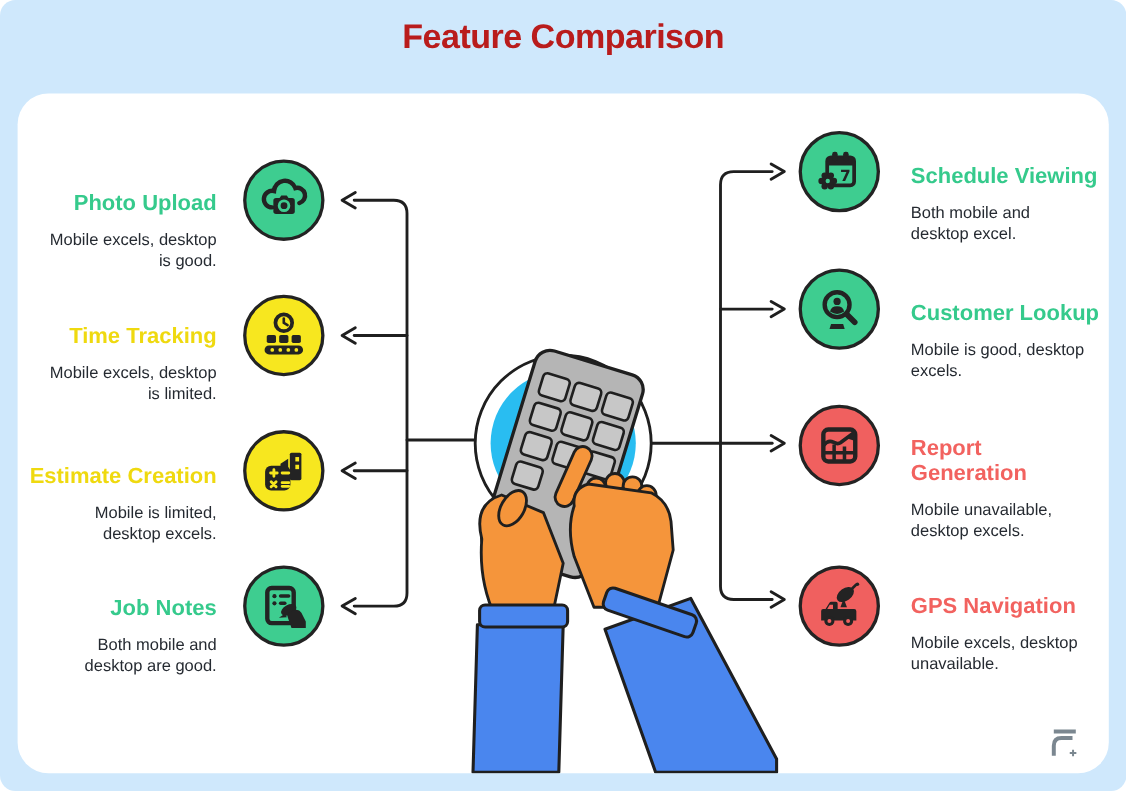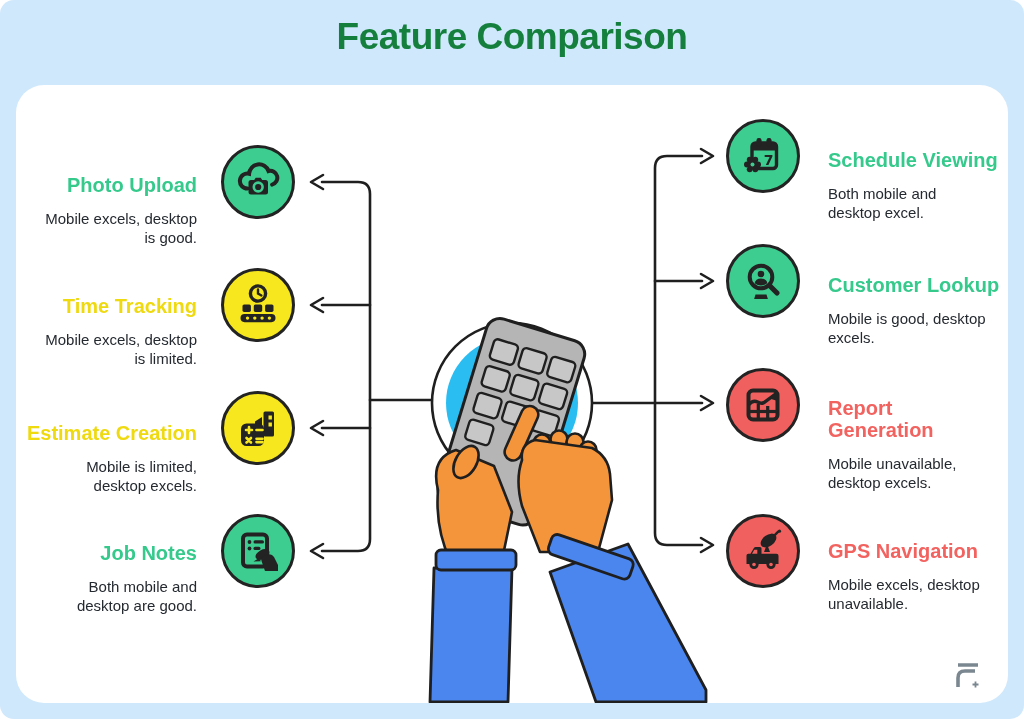--- a/index.html
+++ b/index.html
@@ -3,21 +3,21 @@
 <meta charset="utf-8">
 <style>
   html,body{margin:0;padding:0;background:#ffffff;}
   .page{
     position:relative;width:1024px;height:719px;background:#cfe8fc;
     border-radius:14px;overflow:hidden;
     font-family:"Liberation Sans","DejaVu Sans",sans-serif;
   }
   .page-title{
     position:absolute;left:0;top:16px;width:100%;text-align:center;
-    font-size:37px;font-weight:bold;color:#15803d;letter-spacing:-0.5px;
+    font-size:31px;font-weight:bold;color:#b91c1c;letter-spacing:-0.5px;
   }
   .card{
     position:absolute;left:16px;top:85px;width:992px;height:618px;
     background:#ffffff;border-radius:28px;
   }
   .connectors{position:absolute;left:0;top:0;z-index:1;}
   .icon-circle{
     position:absolute;width:68px;height:68px;border:3px solid #232323;border-radius:50%;
     display:flex;align-items:center;justify-content:center;z-index:2;background:var(--fill);
   }

